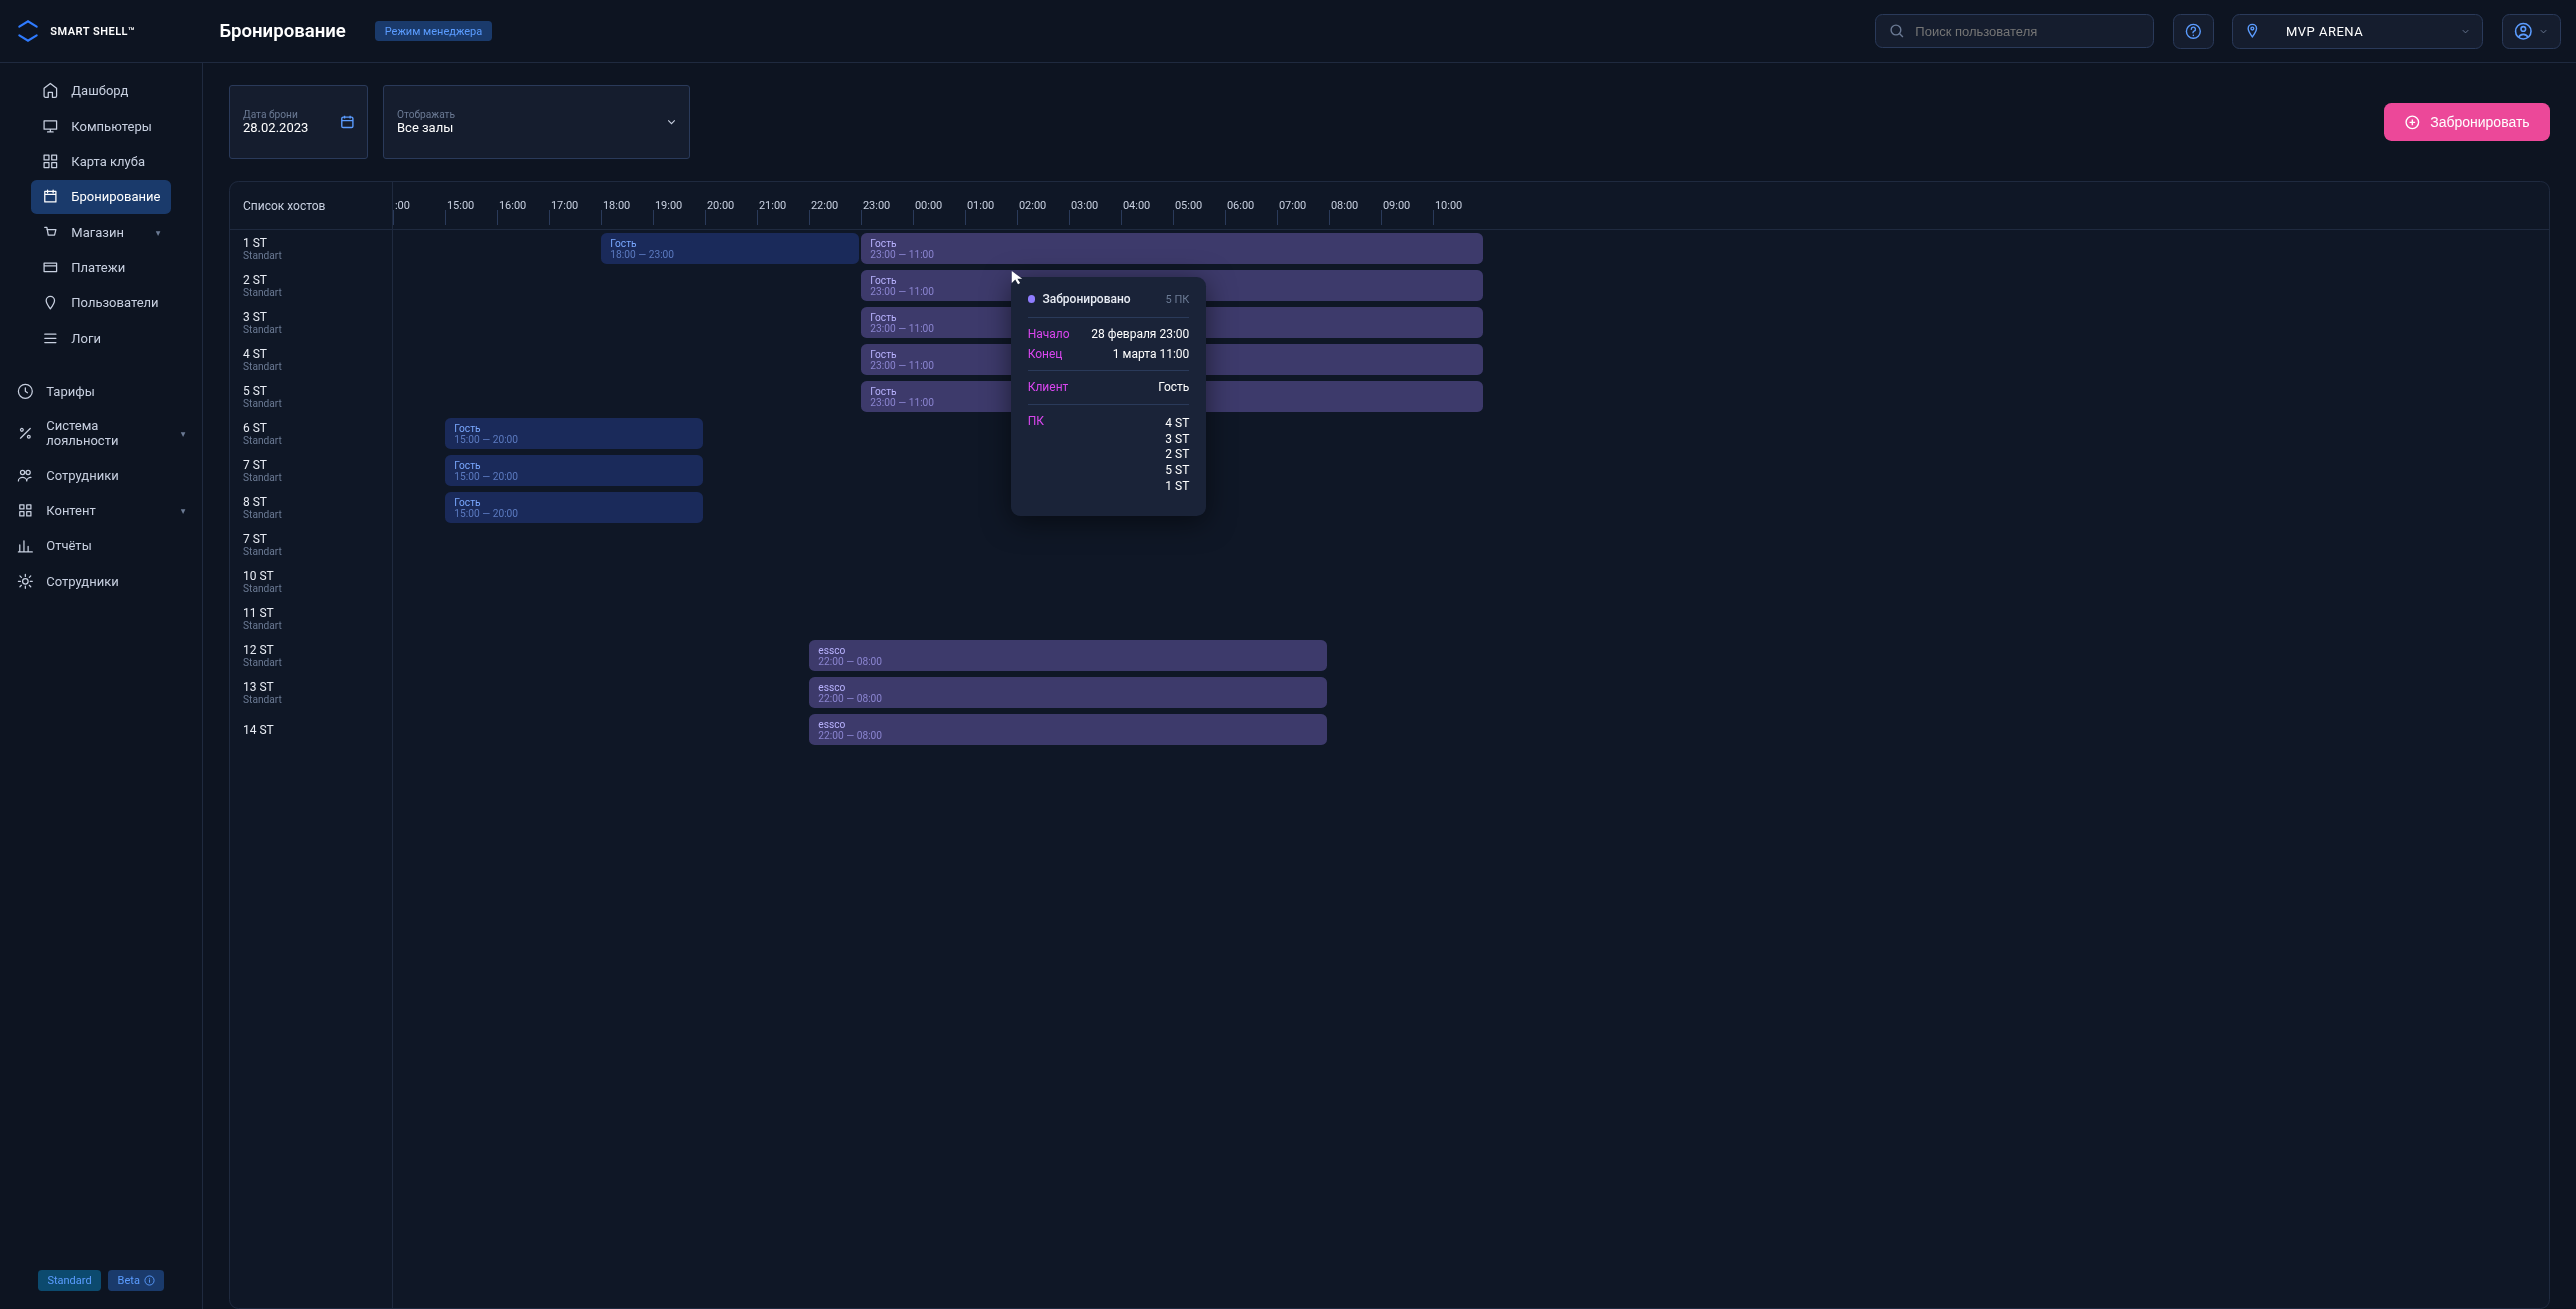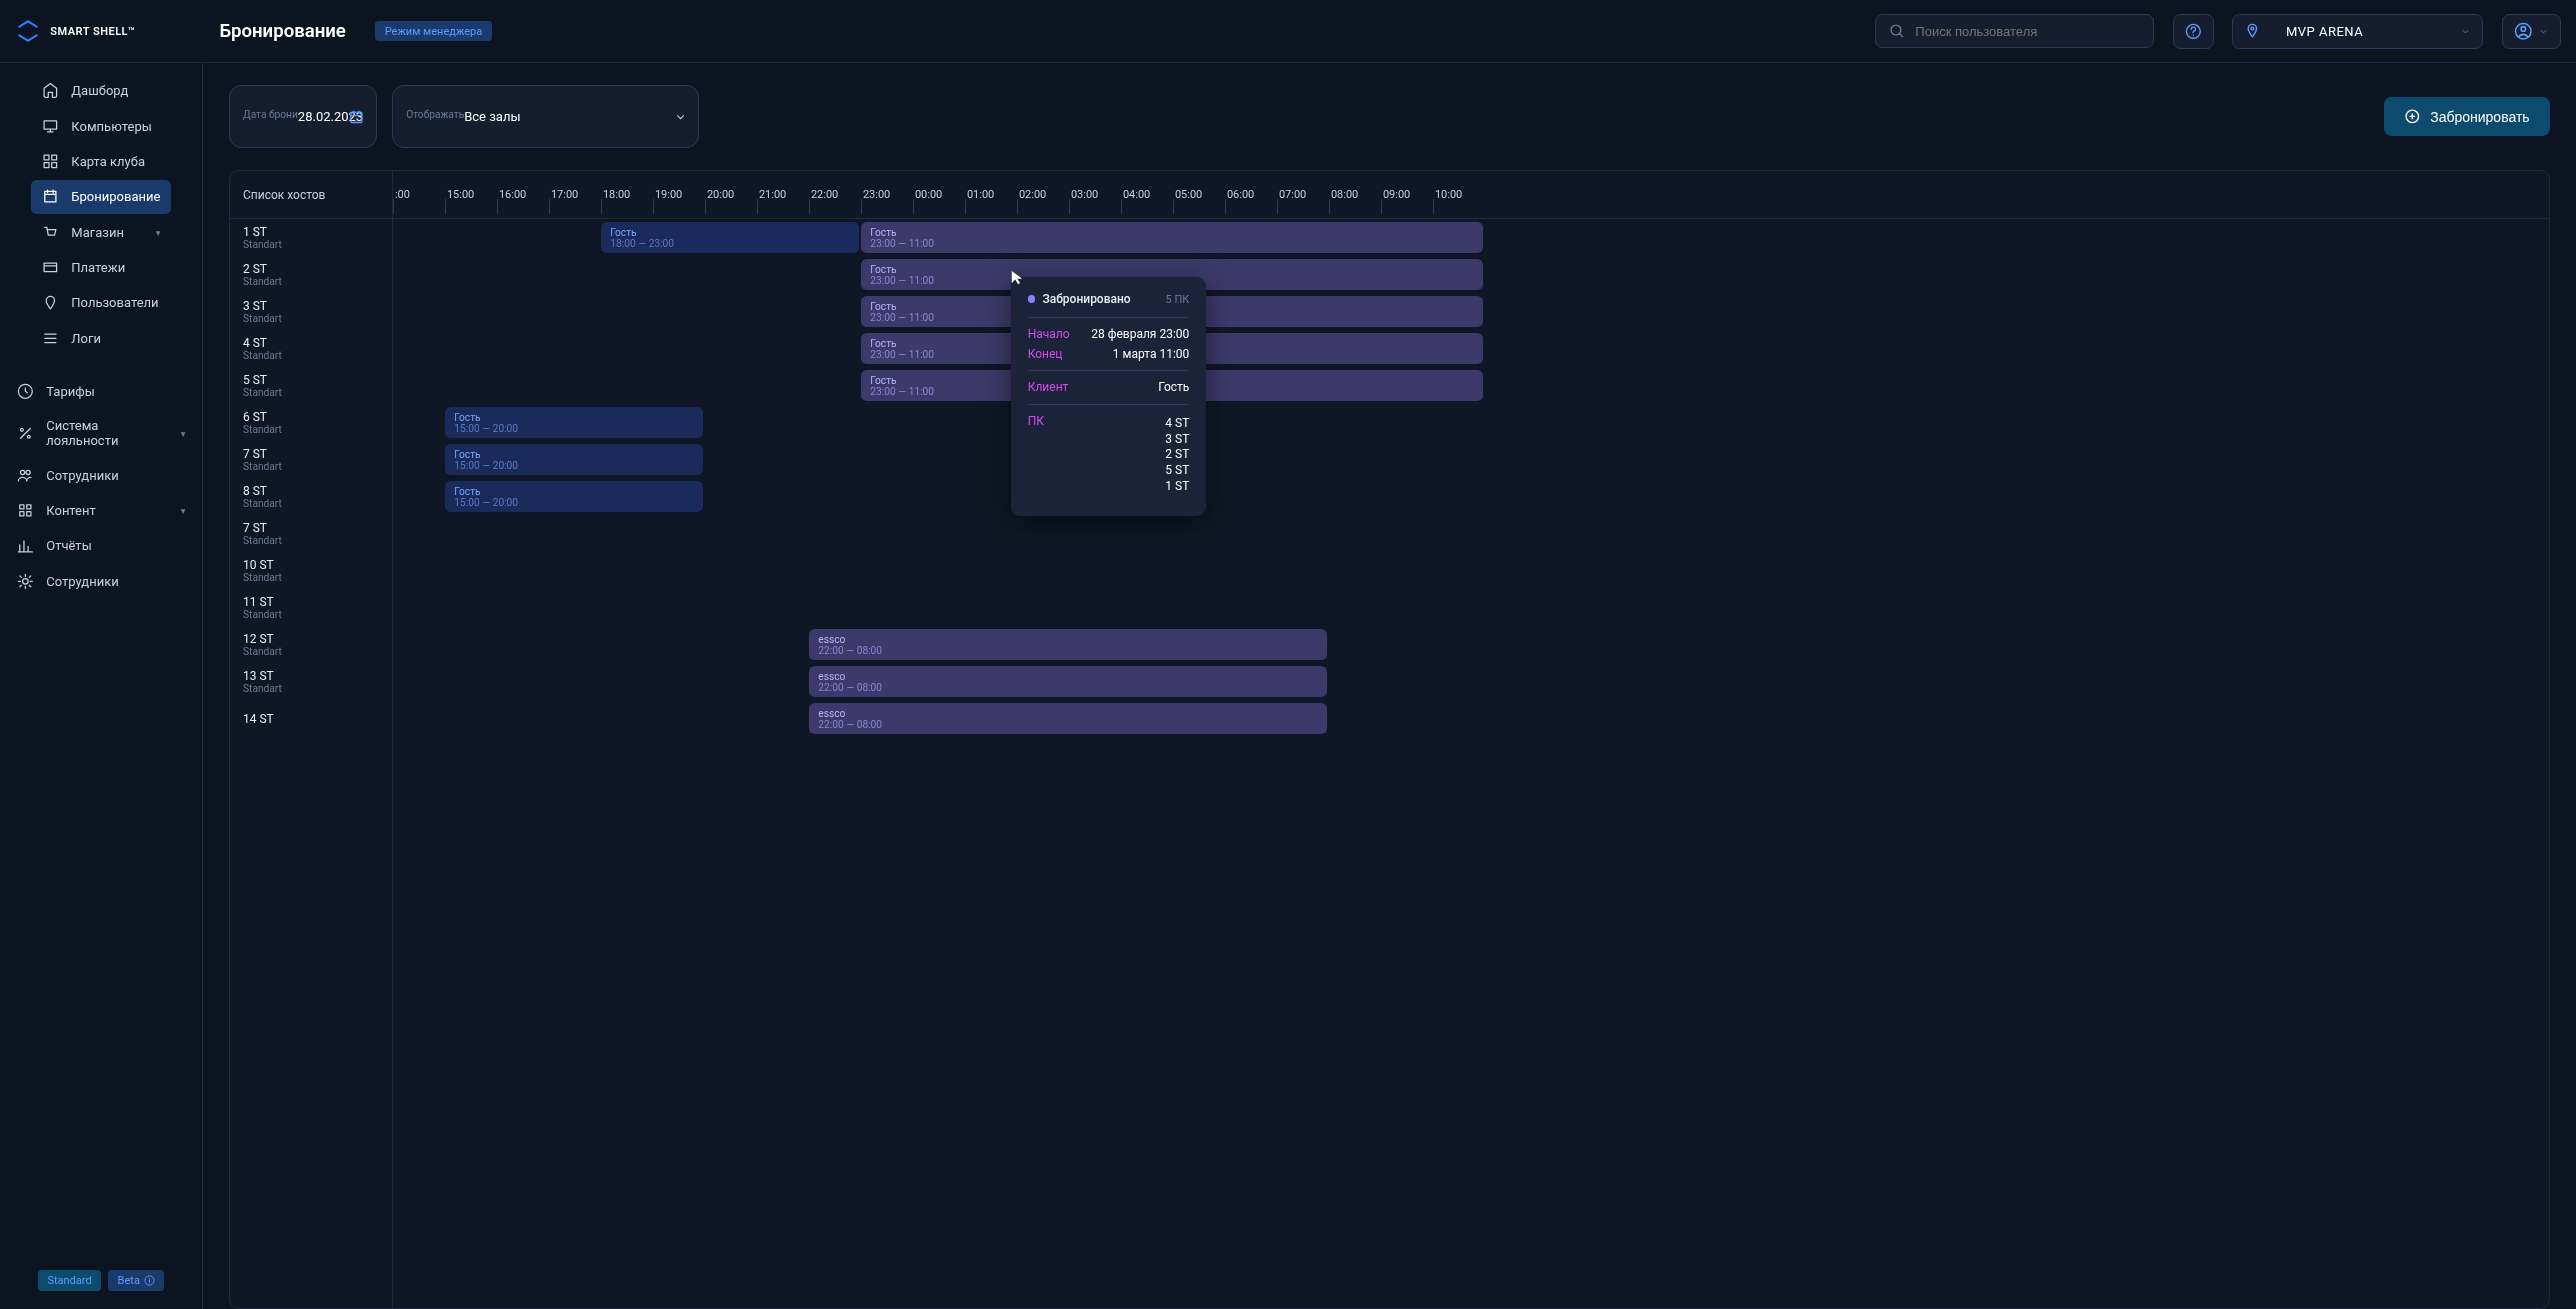--- a/index.html
+++ b/index.html
@@ -96,33 +96,33 @@
   .chip { font-size: 11px; padding: 3.7px 9.3px; border-radius: 3.7px; display: flex; align-items: center; gap: 3.7px; }
   .chip.std { background: #0c4a6e; color: #5b9cff; }
   .chip.beta { background: #1a3a6b; color: #5b9cff; }
 
   
   .main { flex: 1; display: flex; flex-direction: column; overflow: hidden; padding: 22px 26px 0 26px; position: relative; }
   .toolbar { display: flex; align-items: center; gap: 15px; margin-bottom: 22px; }
   .field {
     background: #151d2e;
     border: 0.9px solid #2a3a5a;
-    border-radius: 12px;
+    border-radius: 3px;
     padding: 23px 13px;
-    display: flex; flex-direction: row;
+    display: flex; flex-direction: column;
     min-width: 139px;
     position: relative;
   }
   .field-label { font-size: 10.2px; color: #6b7a94; }
   .field-value { font-size: 13px; color: #fff; }
   .field.wide { min-width: 307px; }
   .field .ficon { position: absolute; right: 11px; top: 50%; transform: translateY(-50%); color: #5b9cff; }
   .book-btn {
     margin-left: auto;
-    background: #0c4a6e;
+    background: #ec4899;
     color: #fff;
     border: none;
     border-radius: 7.4px;
     padding: 11px 20.4px;
     font-size: 14px; font-weight: 500;
     display: flex; align-items: center; gap: 9.3px;
     cursor: pointer;
   }
 
   

